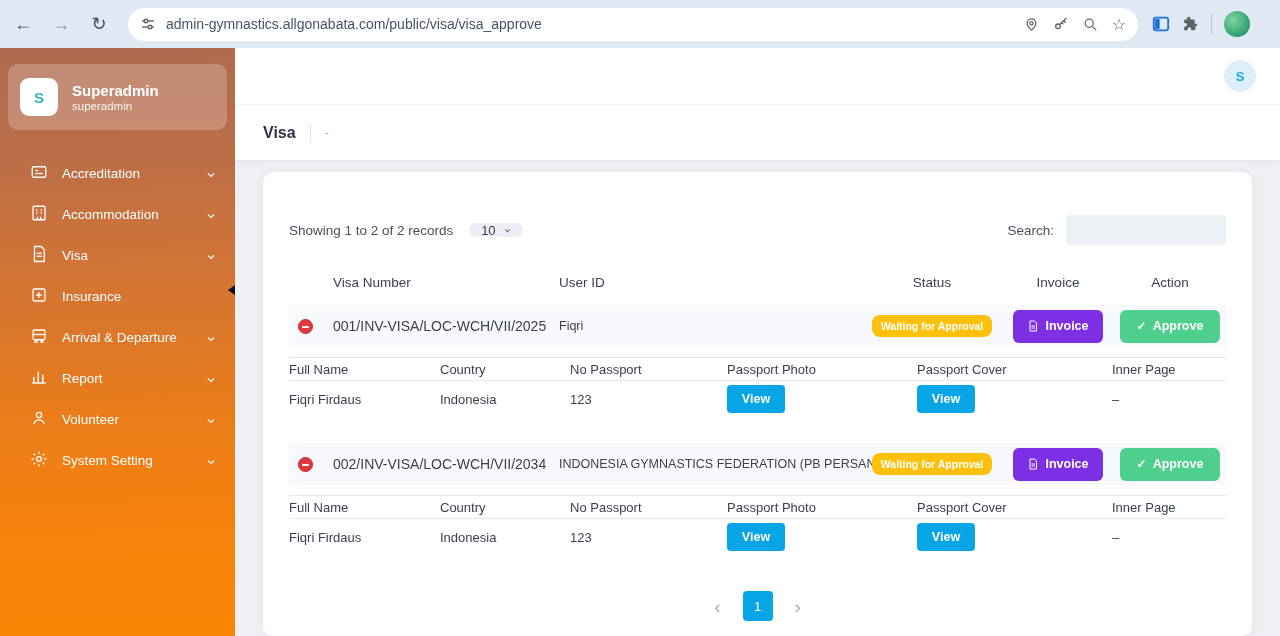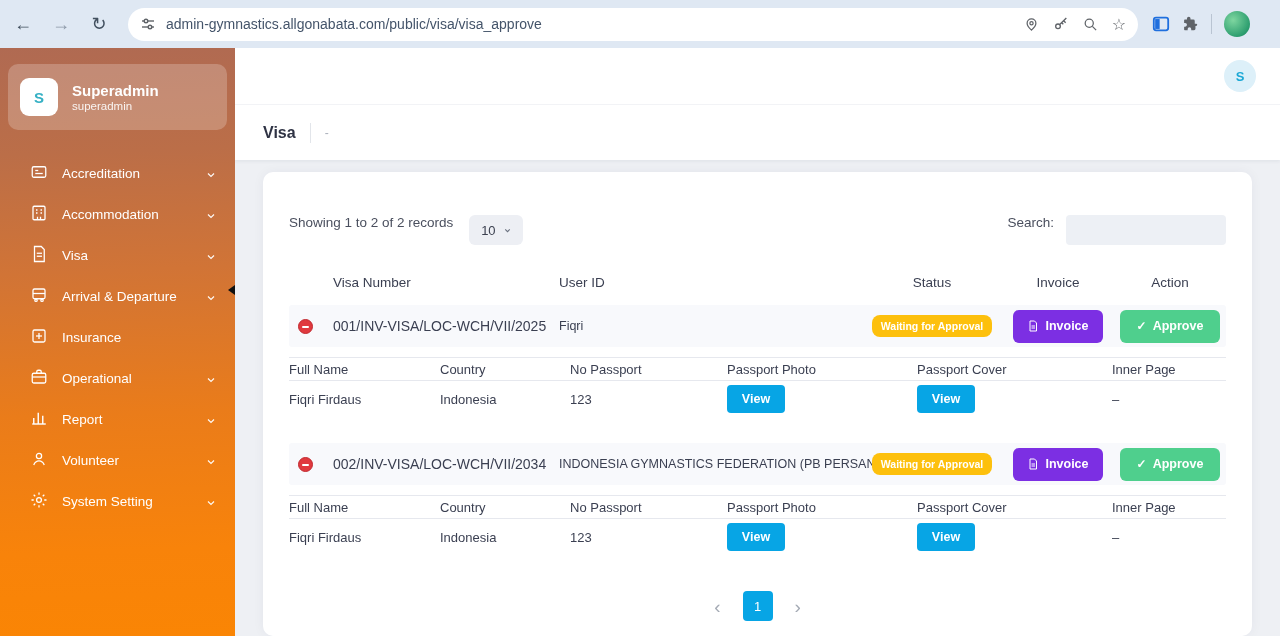--- a/index.html
+++ b/index.html
@@ -46,23 +46,23 @@
   .topbar { height:57px; background:#fff; display:flex; align-items:center; justify-content:flex-end; padding:0 24px; border-bottom:1px solid #f2f3f6; }
   .topbar-avatar { width:32px; height:32px; border-radius:50%; background:#ddf0f9; color:#1ba8d5; font-size:13px; font-weight:bold; display:flex; align-items:center; justify-content:center; cursor:pointer; }
   .titlebar { height:55px; background:#fff; display:flex; align-items:center; padding:0 28px; box-shadow:0 2px 3px rgba(20,30,60,0.05); }
   .page-title { font-size:16px; font-weight:bold; color:#2f3344; }
   .title-divider { width:1px; height:20px; background:#e2e5ea; margin:0 14px; }
   .breadcrumb-dash { font-size:12px; color:#aab0bb; }
 
   .content { flex:1; padding:12px 28px 0 28px; overflow:hidden; }
   .card { background:#fff; border-radius:10px; box-shadow:0 0 12px rgba(30,40,80,0.05); padding:43px 26px 0 26px; height:100%; }
 
-  .controls-row { display:flex; }
+  .controls-row { display:flex; align-items:center; }
   .showing-text { font-size:13.5px; color:#4a4f5e; }
-  .page-size { margin-left:16px; width:54px; height:30px; background:#edeff4; border-radius:6px; display:flex; align-items:center; justify-content:center; gap:7px; font-size:13px; color:#3c4150; cursor:pointer; }
+  .page-size { margin-left:16px; width:54px; height:14px; background:#edeff4; border-radius:6px; display:flex; align-items:center; justify-content:center; gap:7px; font-size:13px; color:#3c4150; cursor:pointer; }
   .ps-chevron { width:9px; height:9px; }
   .controls-spacer { flex:1; }
   .search-label { font-size:13.5px; color:#4a4f5e; margin-right:12px; }
   .search-input { width:160px; height:30px; background:#edf0f5; border:none; border-radius:4px; outline:none; padding:0 10px; font-size:13px; color:#333; }
 
   .tbl-header { display:grid; grid-template-columns:44px 226px minmax(0,1fr) 140px 112px 112px; align-items:center; height:46px; margin-top:14px; }
   .tbl-header .th { font-size:13.5px; color:#3a3f51; font-weight:500; }
   .th-center { text-align:center; }
 
   .main-row { display:grid; grid-template-columns:44px 226px minmax(0,1fr) 140px 112px 112px; align-items:center; height:42px; background:#f8f9fc; border-radius:3px; }
@@ -207,52 +207,37 @@
         <span class="mi-label">Visa</span>
         <span class="mi-chevron">
             <svg width="12" height="12" viewBox="0 0 24 24" fill="none" stroke="#fff" stroke-width="2.4">
               <polyline points="6 9 12 15 18 9"></polyline>
             </svg>
           </span>
       </li>
       <li class="menu-item">
         <span class="mi-icon">
             <svg width="18" height="18" viewBox="0 0 24 24" fill="none" stroke="#fff" stroke-width="1.7">
+              <rect x="4" y="4" width="16" height="16" rx="2"></rect>
+              <line x1="12" y1="8" x2="12" y2="16"></line>
+              <line x1="8" y1="12" x2="16" y2="12"></line>
+            </svg>
+          </span>
+        <span class="mi-label">Insurance</span>
+      </li>
+      <li class="menu-item">
+        <span class="mi-icon">
+            <svg width="18" height="18" viewBox="0 0 24 24" fill="none" stroke="#fff" stroke-width="1.7">
               <rect x="4" y="4" width="16" height="13" rx="2"></rect>
               <line x1="4" y1="10" x2="20" y2="10"></line>
               <circle cx="8" cy="19" r="1.6"></circle>
               <circle cx="16" cy="19" r="1.6"></circle>
             </svg>
           </span>
         <span class="mi-label">Arrival &amp; Departure</span>
-        <span class="mi-chevron">
-            <svg width="12" height="12" viewBox="0 0 24 24" fill="none" stroke="#fff" stroke-width="2.4">
-              <polyline points="6 9 12 15 18 9"></polyline>
-            </svg>
-          </span>
-      </li>
-      <li class="menu-item">
-        <span class="mi-icon">
-            <svg width="18" height="18" viewBox="0 0 24 24" fill="none" stroke="#fff" stroke-width="1.7">
-              <rect x="4" y="4" width="16" height="16" rx="2"></rect>
-              <line x1="12" y1="8" x2="12" y2="16"></line>
-              <line x1="8" y1="12" x2="16" y2="12"></line>
-            </svg>
-          </span>
-        <span class="mi-label">Insurance</span>
-      </li>
-      <li class="menu-item">
-        <span class="mi-icon">
-            <svg width="18" height="18" viewBox="0 0 24 24" fill="none" stroke="#fff" stroke-width="1.7">
-              <rect x="3" y="7" width="18" height="13" rx="2"></rect>
-              <path d="M9 7V5a2 2 0 0 1 2-2h2a2 2 0 0 1 2 2v2"></path>
-              <line x1="3" y1="12" x2="21" y2="12"></line>
-            </svg>
-          </span>
-        <span class="mi-label">Operational</span>
         <span class="mi-chevron">
             <svg width="12" height="12" viewBox="0 0 24 24" fill="none" stroke="#fff" stroke-width="2.4">
               <polyline points="6 9 12 15 18 9"></polyline>
             </svg>
           </span>
       </li>
       <li class="menu-item">
         <span class="mi-icon">
             <svg width="18" height="18" viewBox="0 0 24 24" fill="none" stroke="#fff" stroke-width="1.9">
               <line x1="5" y1="20" x2="5" y2="12"></line>

